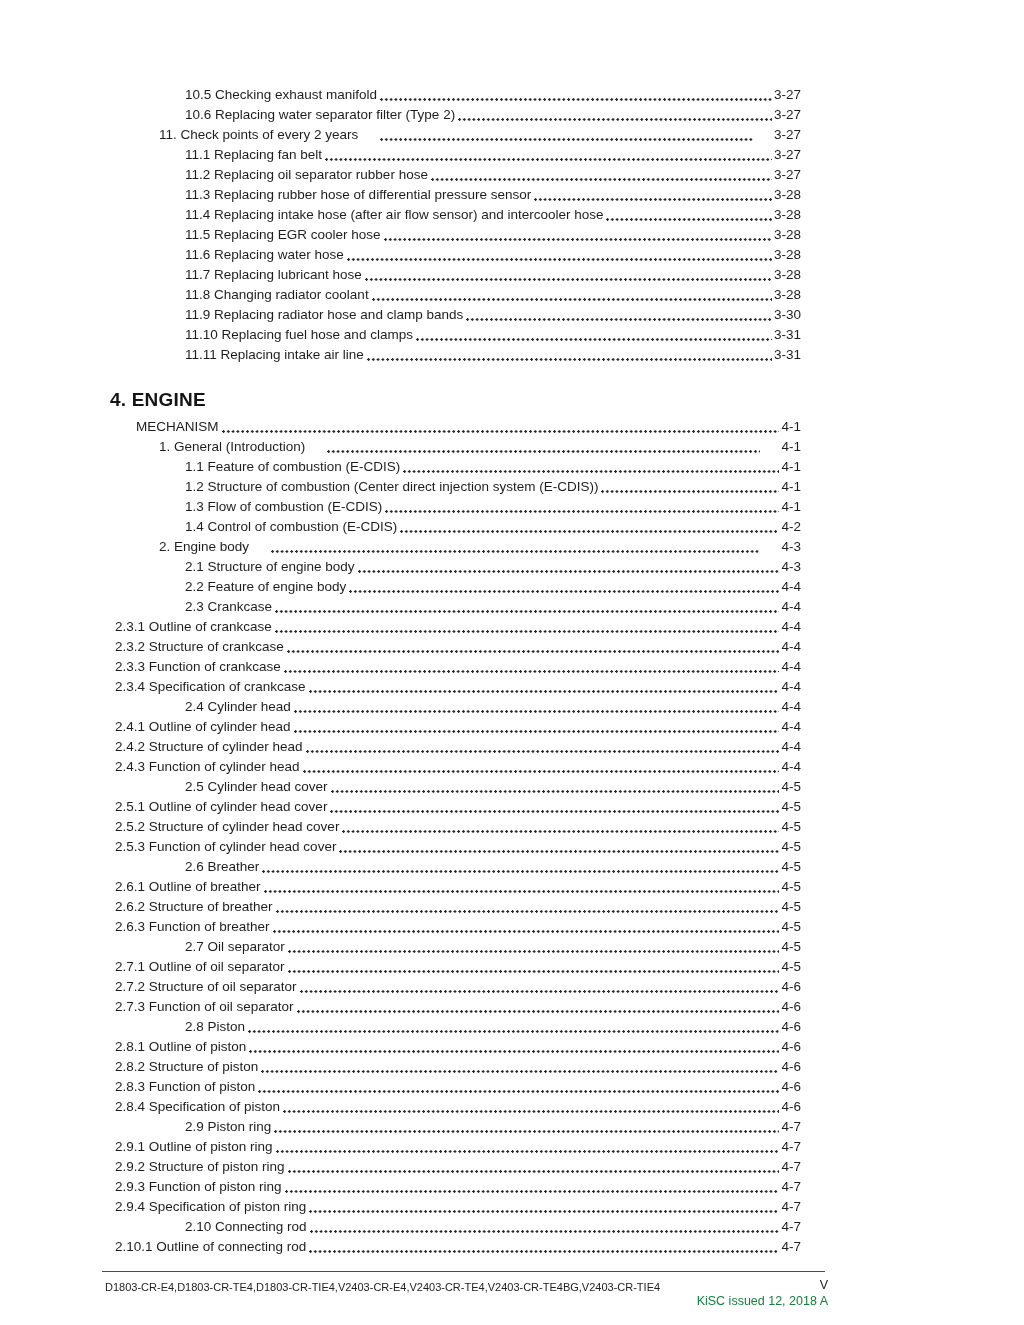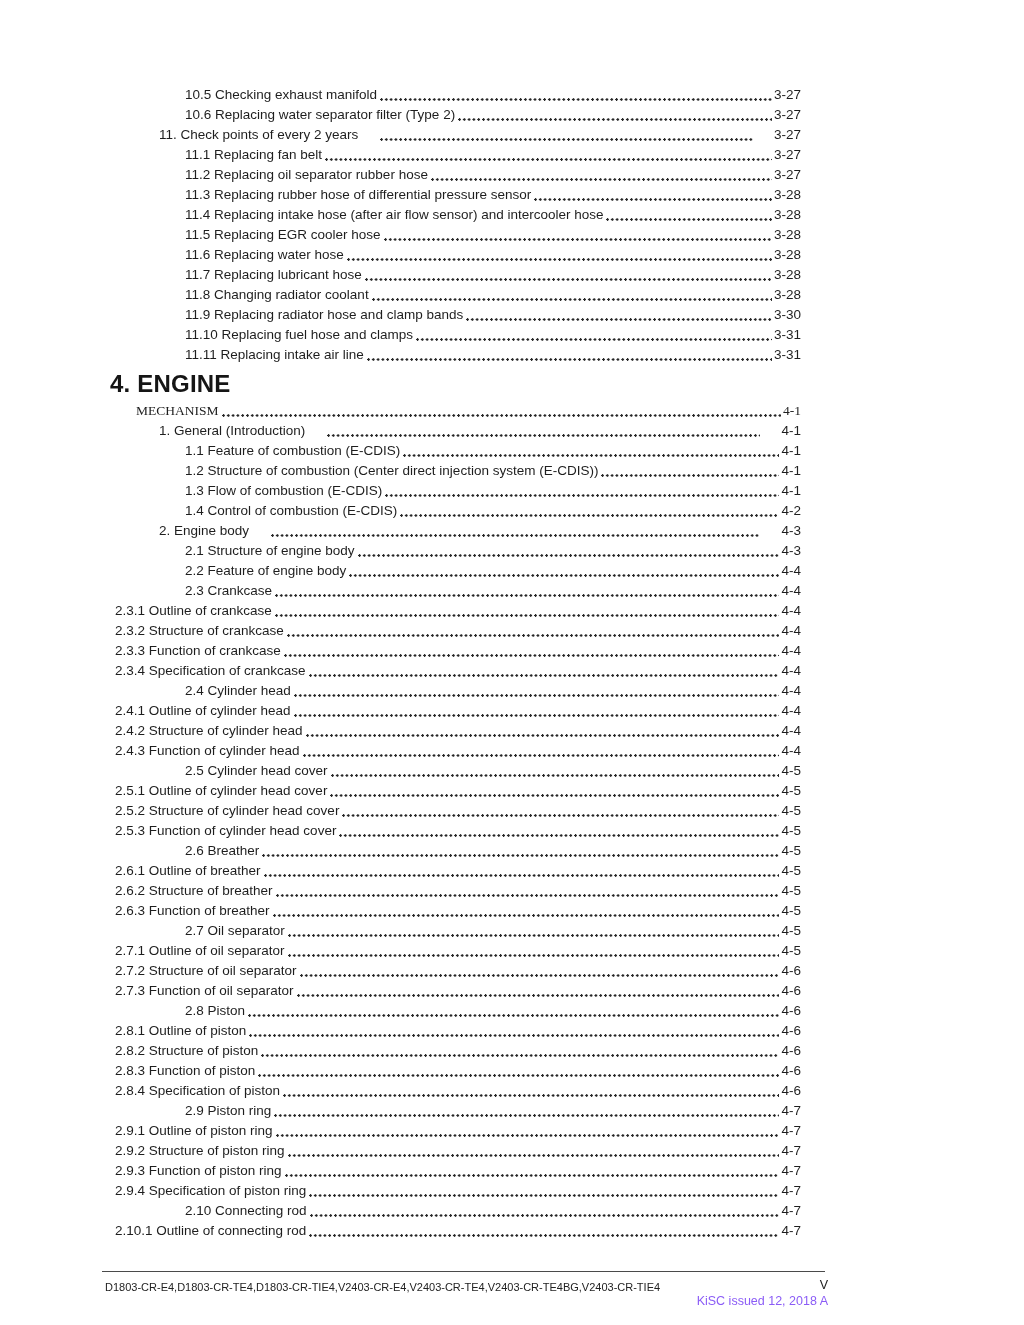--- a/index.html
+++ b/index.html
@@ -23,39 +23,39 @@
     padding-top: 85px;
   }
   .toc-row {
     display: flex;
     height: 20px;
     font-size: 13.5px;
     line-height: 20px;
     padding-right: 66px; 
     white-space: nowrap;
   }
-  .toc-row.lvl-0 { padding-left: 136px; font-family: Liberation Serif, serif; }
+  .toc-row.lvl-0 { padding-left: 136px; }
   .toc-row.lvl-1 { padding-left: 159px; gap: 19px; }
   .toc-row.lvl-2 { padding-left: 185px; }
   .toc-row.lvl-3 { padding-left: 115px; }
   .toc-label { white-space: nowrap; }
   .leader {
     flex: 1 1 auto;
     height: 3px;
     align-self: flex-end;
     margin: 0 2px 4px 3px;
     background-image: radial-gradient(circle at 1.5px 1.5px, #262626 1.05px, rgba(0,0,0,0) 1.45px);
     background-size: 4.8px 3px;
     background-repeat: repeat-x;
     min-width: 10px;
   }
   .toc-page { white-space: nowrap; }
   .chapter-heading {
-    margin: 7px 0 5px 110px;
-    font-size: 24px;
+    margin: 23px 0 5px 110px;
+    font-size: 19px;
     line-height: 24px;
     font-weight: 700;
     letter-spacing: 0.2px;
     color: #151515;
   }
   .footer-rule {
     position: absolute;
     left: 102px;
     right: 42px;
     top: 1271px;
@@ -76,21 +76,21 @@
     text-align: right;
   }
   .footer-page {
     font-size: 12.5px;
     line-height: 15px;
     color: #222;
   }
   .footer-issue {
     font-size: 12.5px;
     line-height: 16px;
-    color: #8b5cf6;
+    color: #15803d;
   }
 </style>
 </head>
 <body>
 
 <div class="page">
 
   <div class="toc-area">
 
     <div class="toc-list">

